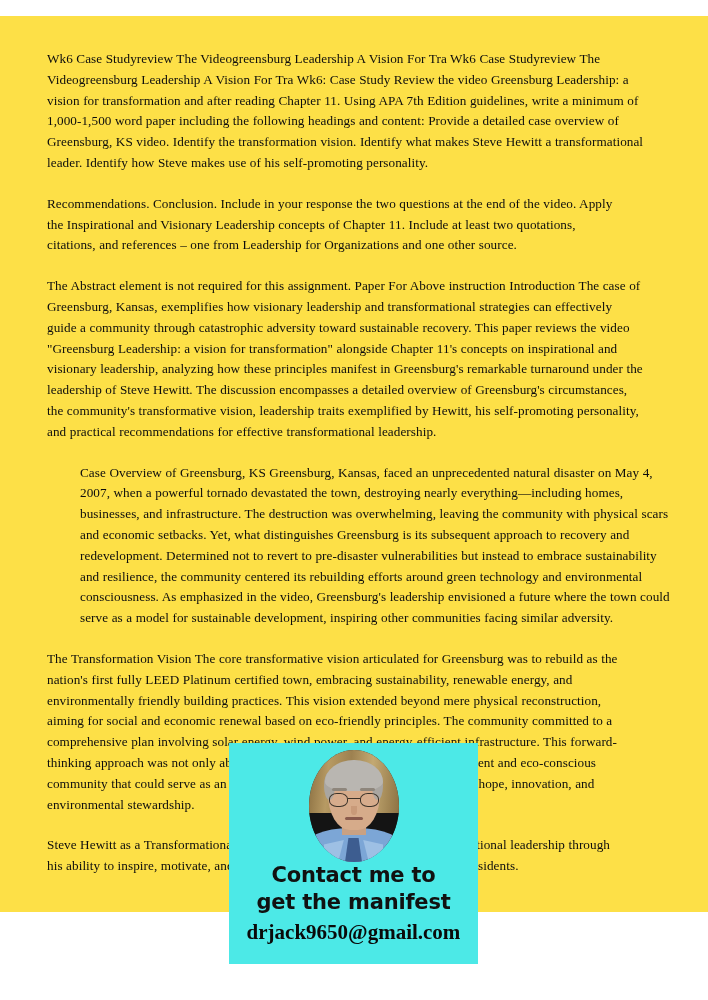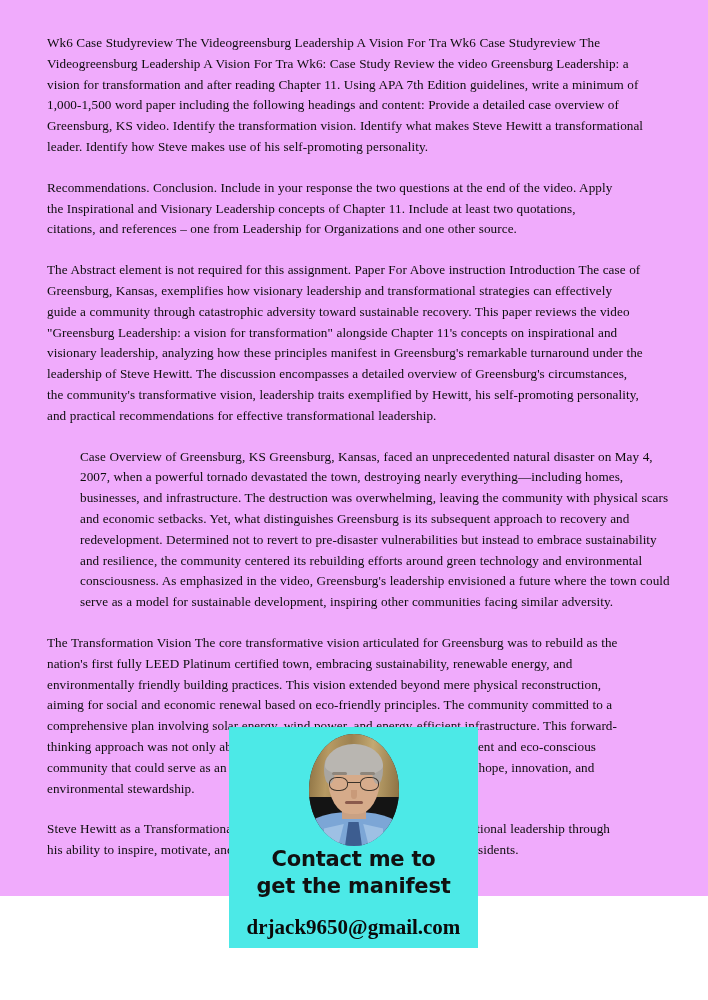--- a/index.html
+++ b/index.html
@@ -12,24 +12,24 @@
     height: 1000px;
     position: relative;
     overflow: hidden;
     font-family: "Liberation Serif", "DejaVu Serif", serif;
     color: #000000;
   }
 
   .page {
     position: absolute;
     left: 0;
-    top: 0;
+    top: 16px;
     width: 708px;
     height: 896px;
-    background: #f0abfc;
+    background: #fde047;
   }
 
   .doc-body {
     position: absolute;
     left: 47px;
     top: 33px;
     width: 618px;
   }
 
   .para {
@@ -202,21 +202,21 @@
   }
   .overlay-line.first { margin-top: 0; }
 
   .overlay-email {
     font-family: "Liberation Serif", "DejaVu Serif", serif;
     font-weight: bold;
     font-size: 21px;
     line-height: 27px;
     color: #0a0a0a;
     text-align: center;
-    margin-top: 14px;
+    margin-top: 3px;
     white-space: nowrap;
   }
 </style>
 </head>
 <body>
 
 <div class="page">
 
   <div class="doc-body">
     <p class="para w1">Wk6 Case Studyreview The Videogreensburg Leadership A Vision For Tra Wk6 Case Studyreview The Videogreensburg Leadership A Vision For Tra Wk6: Case Study Review the video Greensburg Leadership: a vision for transformation and after reading Chapter 11. Using APA 7th Edition guidelines, write a minimum of 1,000-1,500 word paper including the following headings and content: Provide a detailed case overview of Greensburg, KS video. Identify the transformation vision. Identify what makes Steve Hewitt a transformational leader. Identify how Steve makes use of his self-promoting personality.</p>

